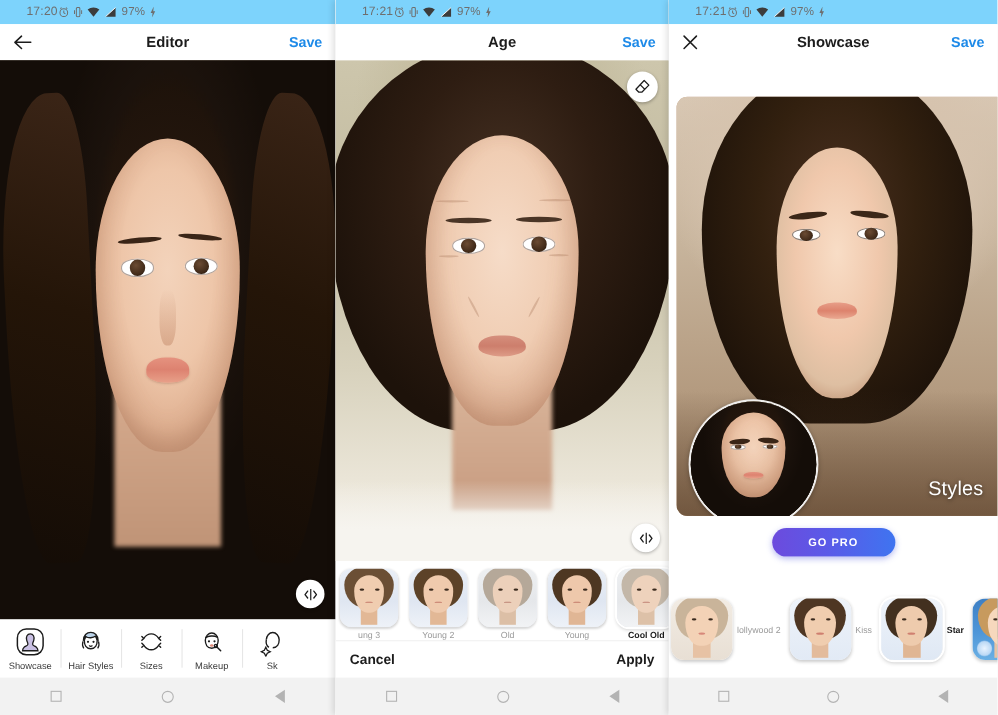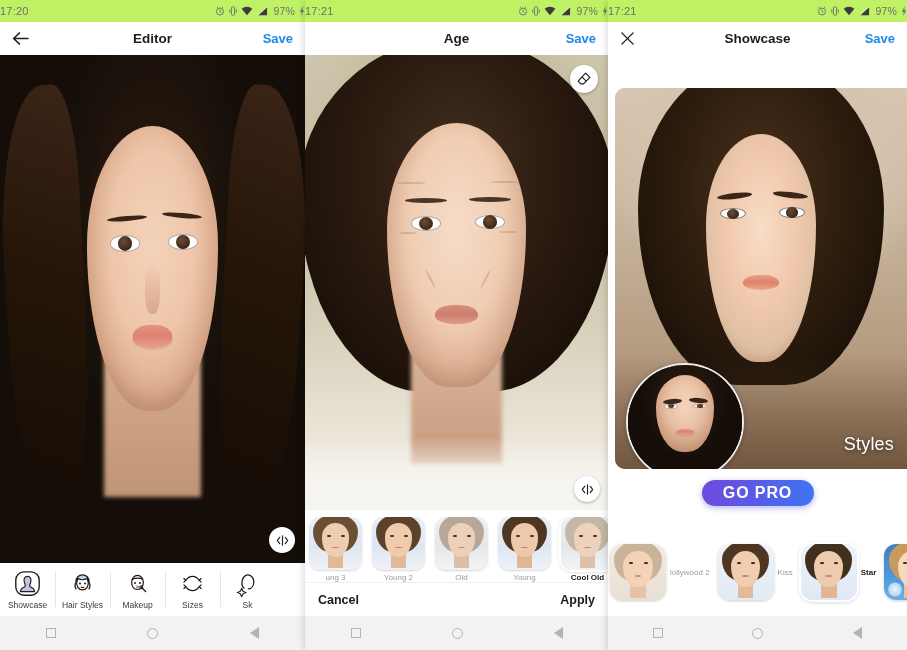--- a/index.html
+++ b/index.html
@@ -12,23 +12,23 @@
   .stage { position: relative; width: 907px; height: 650px; background:#fff; }
 
   
   .panel { position: absolute; top: 0; height: 650px; background: #fff; overflow: hidden; }
   .panel-1 { left: 0;   width: 305px; }
   .panel-2 { left: 305px; width: 303px; box-shadow: -2px 0 6px rgba(0,0,0,.13); }
   .panel-3 { left: 608px; width: 299px; box-shadow: -2px 0 6px rgba(0,0,0,.13); }
 
   
   .statusbar {
-    position: relative; height: 22px; background: #bef264;
-    display: flex; align-items: center; justify-content: space-between;
-    padding: 0 0; color: #6e6e6e; font-size: 11px; letter-spacing: .2px;
+    position: relative; height: 22px; background: #7dd3fc;
+    display: flex; align-items: center; 
+    padding: 0 24px; color: #6e6e6e; font-size: 11px; letter-spacing: .2px;
   }
   .status-icons { display: flex; align-items: center; gap: 4px; }
   .status-icons svg { display: block; }
   .battery-text { font-size: 10.5px; color: #6e6e6e; margin-left: 1px; }
 
   
   .appbar {
     height: 33px; background: #fff; display: flex; align-items: center;
     padding: 0 12px; position: relative;
   }
@@ -238,21 +238,21 @@
   .inset-scene { position:absolute; inset:-10%; }
   .watermark {
     position:absolute; right:13px; bottom:14px;
     color:#fff; font-size:18px; letter-spacing:.2px;
     text-shadow: 0 1px 4px rgba(0,0,0,.55);
   }
   .gopro-wrap { position:absolute; left:0; top:425px; width:299px; display:flex; justify-content:center; }
   .gopro {
     width:112px; height:26px; border-radius:13px;
     background: linear-gradient(90deg,#6c4bdd 0%, #5a5ae8 45%, #3f74f0 100%);
-    color:#fff; font-size:16px; font-weight:bold; letter-spacing:.9px;
+    color:#fff; font-size:10px; font-weight:bold; letter-spacing:.9px;
     display:flex; align-items:center; justify-content:center;
     box-shadow: 0 2px 6px rgba(70,80,220,.4);
     text-align: right;
   }
   .p3-filter-strip {
     position:absolute; left:0; bottom:34px; width:299px; height:80px;
     display:flex; align-items:flex-end; gap:8px; padding: 0 0 4px 2px;
   }
   .p3-filt { flex: 0 0 60px; display:flex; flex-direction:row; align-items:center; gap:4px; }
   .p3-thumb {
@@ -356,41 +356,41 @@
       <div class="tool-item">
         <svg width="27" height="27" viewBox="0 0 30 30">
           <path d="M8.5 14c0-4 3-7.5 6.5-7.5s6.5 3.5 6.5 7.5-2 8-6.5 8-6.5-4-6.5-8z" fill="none" stroke="#1c1c1c" stroke-width="1.4"></path>
           <path d="M7.6 13.4c0-5 3.3-8 7.4-8s7.4 3 7.4 8c-1.4-1-2.2-2.6-2.4-4.2-2.6 2-7.6 2.3-10 .3-.5 1.6-1.2 3.1-2.4 3.9z" fill="#bcd4ea" stroke="#1c1c1c" stroke-width="1.3"></path>
           <circle cx="12.2" cy="15" r="1.1" fill="#1c1c1c"></circle>
             <circle cx="17.8" cy="15" r="1.1" fill="#1c1c1c"></circle>
           <path d="M13.6 19c.9.6 1.9.6 2.8 0" stroke="#1c1c1c" stroke-width="1.2" fill="none" stroke-linecap="round"></path>
           <path d="M7.2 14.5c-.9 2.5-.6 5 .8 7M22.8 14.5c.9 2.5.6 5-.8 7" stroke="#1c1c1c" stroke-width="1.3" fill="none"></path>
         </svg>
         <div class="tool-label">Hair Styles</div>
+      </div>
+      <div class="tool-item">
+        <svg width="27" height="27" viewBox="0 0 30 30">
+          <path d="M7.5 11.5c2-3 4.6-4.5 7.5-4.5s5.5 1.5 7.5 4.5" fill="none" stroke="#1c1c1c" stroke-width="1.4"></path>
+          <path d="M7.5 18.5c2 3 4.6 4.5 7.5 4.5s5.5-1.5 7.5-4.5" fill="none" stroke="#1c1c1c" stroke-width="1.4"></path>
+          <path d="M5.5 9.5 7.5 11.5 5.5 13.5M24.5 9.5 22.5 11.5 24.5 13.5" fill="none" stroke="#1c1c1c" stroke-width="1.4" stroke-linecap="round" stroke-linejoin="round"></path>
+          <path d="M5.5 16.5 7.5 18.5 5.5 20.5M24.5 16.5 22.5 18.5 24.5 20.5" fill="none" stroke="#1c1c1c" stroke-width="1.4" stroke-linecap="round" stroke-linejoin="round"></path>
+        </svg>
+        <div class="tool-label">Sizes</div>
       </div>
       <div class="tool-item">
         <svg width="27" height="27" viewBox="0 0 30 30">
           <path d="M8.5 13.5c0-4 3-7.5 6.5-7.5s6.5 3.5 6.5 7.5-2 8-6.5 8-6.5-4-6.5-8z" fill="none" stroke="#1c1c1c" stroke-width="1.4"></path>
           <path d="M8.6 11c2.6-2.3 9-2.6 12.4-.6" stroke="#1c1c1c" stroke-width="1.4" fill="none"></path>
           <circle cx="12.2" cy="14.5" r="1.1" fill="#1c1c1c"></circle>
             <circle cx="17.8" cy="14.5" r="1.1" fill="#1c1c1c"></circle>
           <ellipse cx="15" cy="18.6" rx="1.8" ry="1.3" fill="#e08878"></ellipse>
           <path d="M19.5 19.5 24 24" stroke="#1c1c1c" stroke-width="1.5" stroke-linecap="round"></path>
           <circle cx="19.2" cy="19.2" r="1.6" fill="none" stroke="#1c1c1c" stroke-width="1.3"></circle>
         </svg>
         <div class="tool-label">Makeup</div>
-      </div>
-      <div class="tool-item">
-        <svg width="27" height="27" viewBox="0 0 30 30">
-          <path d="M7.5 11.5c2-3 4.6-4.5 7.5-4.5s5.5 1.5 7.5 4.5" fill="none" stroke="#1c1c1c" stroke-width="1.4"></path>
-          <path d="M7.5 18.5c2 3 4.6 4.5 7.5 4.5s5.5-1.5 7.5-4.5" fill="none" stroke="#1c1c1c" stroke-width="1.4"></path>
-          <path d="M5.5 9.5 7.5 11.5 5.5 13.5M24.5 9.5 22.5 11.5 24.5 13.5" fill="none" stroke="#1c1c1c" stroke-width="1.4" stroke-linecap="round" stroke-linejoin="round"></path>
-          <path d="M5.5 16.5 7.5 18.5 5.5 20.5M24.5 16.5 22.5 18.5 24.5 20.5" fill="none" stroke="#1c1c1c" stroke-width="1.4" stroke-linecap="round" stroke-linejoin="round"></path>
-        </svg>
-        <div class="tool-label">Sizes</div>
       </div>
       <div class="tool-item">
         <svg width="27" height="27" viewBox="0 0 30 30">
           <path d="M9 13c0-4 3-7.5 6.5-7.5S22 9 22 13s-2 8-6.5 8" fill="none" stroke="#1c1c1c" stroke-width="1.4"></path>
           <path d="M9 13c-.6 3 .4 6 2.6 7.6" fill="none" stroke="#1c1c1c" stroke-width="1.4"></path>
           <path d="M8.5 20.5 10 23.5 13 25 10 26.5 8.5 29.5 7 26.5 4 25 7 23.5z" fill="none" stroke="#1c1c1c" stroke-width="1.3"></path>
         </svg>
         <div class="tool-label">Sk</div>
       </div>
     </div>

